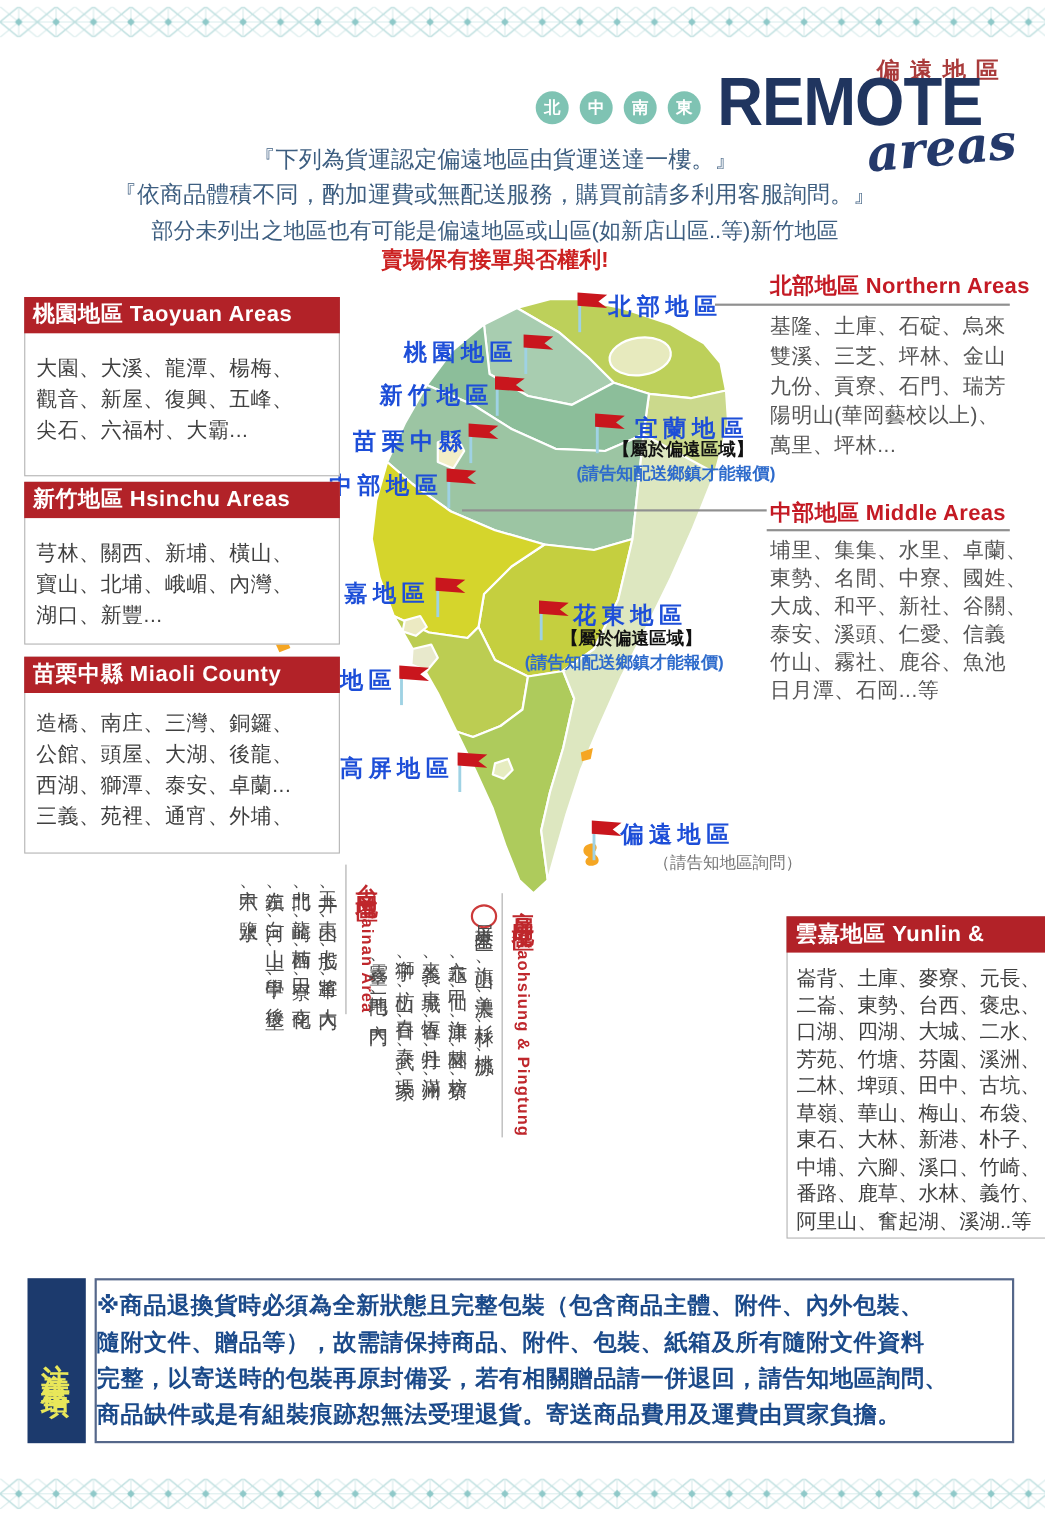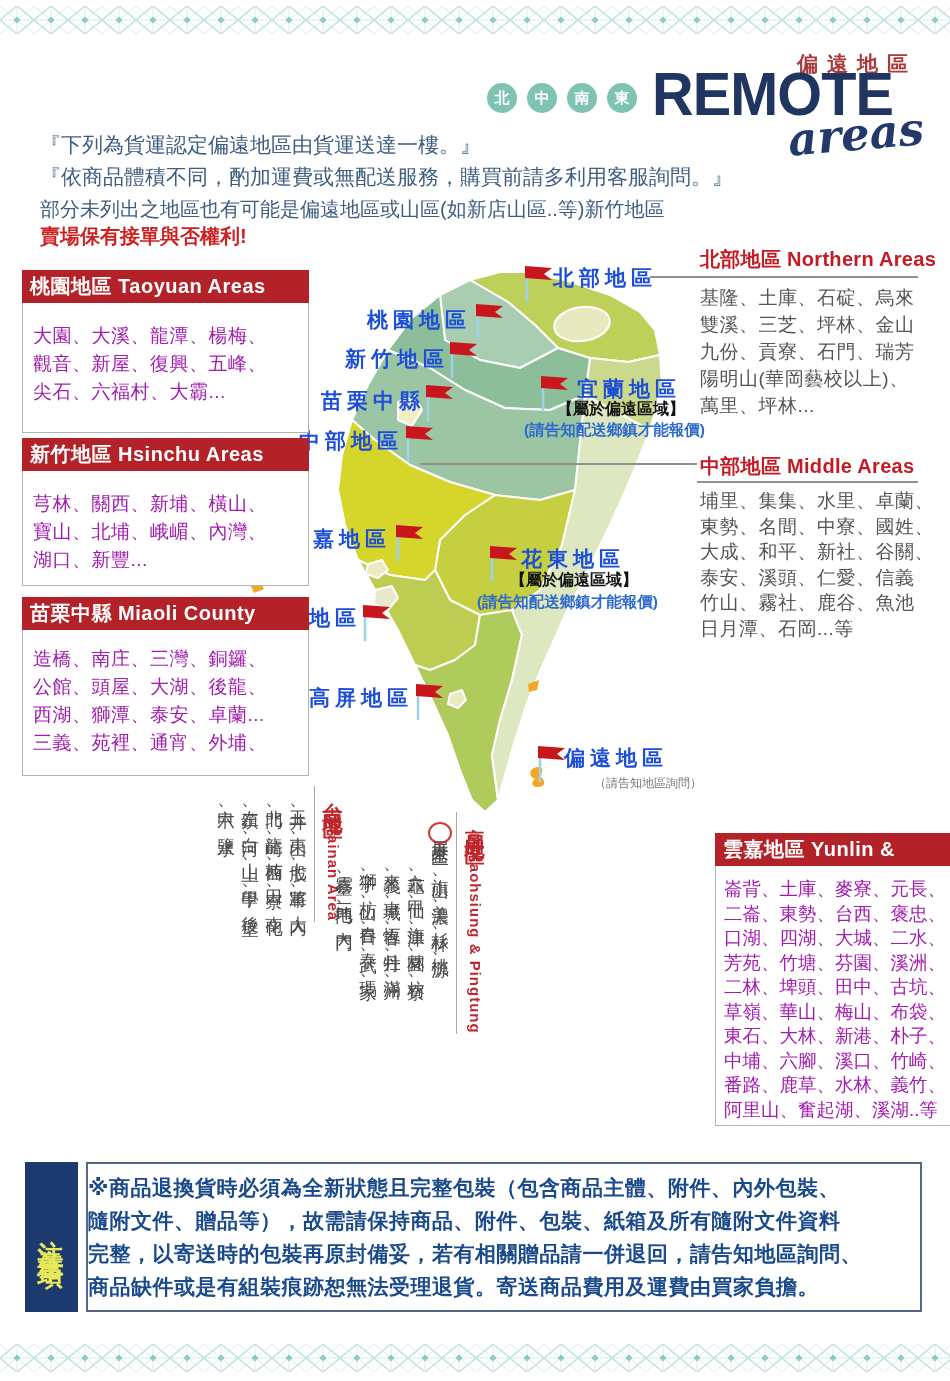--- a/index.html
+++ b/index.html
@@ -13,46 +13,46 @@
   .brand-word{left:652px;top:58px;color:#20355f;font-weight:800;font-size:62px;letter-spacing:-1px;
               transform:scaleX(.93);transform-origin:left top;}
   .brand-script{left:788px;top:108px;color:#24396b;font-family:"DejaVu Serif","Liberation Serif",serif;
                 font-style:italic;font-weight:700;font-size:45px;transform:rotate(-5deg);}
   .circles{left:487px;top:83px;display:flex;gap:10px;}
   .circle{width:30px;height:30px;border-radius:50%;background:#7fc3b3;color:#fff;display:flex;
           align-items:center;justify-content:center;font-family:"DejaVu Serif","Liberation Serif",serif;
           font-size:15px;font-weight:700;}
 
   
-  .intro{left:0;width:900px;color:#3d5e80;padding-left:40px;}
+  .intro{left:0;width:900px;text-align:center;color:#3d5e80;}
   .intro-l1{top:131px;font-size:21px;}
   .intro-l2{top:163px;font-size:21px;}
   .intro-l3{top:196px;font-size:20px;}
   .intro-l4{top:223px;font-size:20px;color:#cc2222;font-weight:700;}
 
   
   .lbox{left:22px;width:287px;border:1px solid #b3b3b3;background:#fff;box-sizing:border-box;}
   .lbox-head{background:#b22228;color:#fff;font-weight:700;font-size:20px;height:33px;line-height:33px;
              padding-left:8px;margin:-1px;letter-spacing:.5px;}
-  .lbox-body{color:#a21caf;font-size:19px;line-height:28px;padding:20px 8px 0 10px;letter-spacing:.5px;}
+  .lbox-body{color:#404040;font-size:19px;line-height:28px;padding:20px 8px 0 10px;letter-spacing:.5px;}
   #box1{top:270px;height:163px;} #box2{top:438px;height:148px;} #box3{top:597px;height:179px;}
   #ybox{left:688px;top:833px;width:242px;height:293px;margin-left:27px;}
   #ybox .lbox-body{font-size:18.5px;line-height:24.5px;padding:12px 4px 0 8px;letter-spacing:0;}
 
   
   .rtitle{color:#c41a24;font-weight:700;font-size:20px;letter-spacing:.3px;}
   .rlist{color:#555;font-size:19px;letter-spacing:.5px;}
   .hline{background:#909090;height:1.5px;}
 
   
   .map-label{font-family:"DejaVu Serif","Liberation Serif",serif;font-weight:700;color:#1d4ed8;
              font-size:21px;letter-spacing:5px;white-space:nowrap;}
   .note-black{font-weight:700;color:#111;font-size:16px;white-space:nowrap;}
   .note-blue{font-weight:700;color:#2e6bcc;font-size:15.5px;white-space:nowrap;}
-  .note-gray{color:#777;font-size:12px;white-space:nowrap;}
+  .note-gray{color:#777;font-size:15px;white-space:nowrap;}
 
   
   .vgroup{display:flex;flex-direction:row-reverse;align-items:flex-start;}
   .vtitle{writing-mode:vertical-rl;color:#bf272c;font-weight:700;border-left:1.5px solid #aaa;
           padding-left:5px;margin-left:4px;}
   .vtitle .zh{font-size:20px;letter-spacing:6px;}
   .vtitle .en{font-size:15px;margin-top:12px;letter-spacing:1px;}
   .vcol{writing-mode:vertical-rl;color:#4a4a4a;font-size:17.5px;letter-spacing:3px;line-height:24px;}
   .pt10{padding-top:10px;} .pt48{padding-top:48px;} .pt50{padding-top:50px;}
   .circled{border:2px solid #cc3a3a;border-radius:50%;padding:3px 0;}

